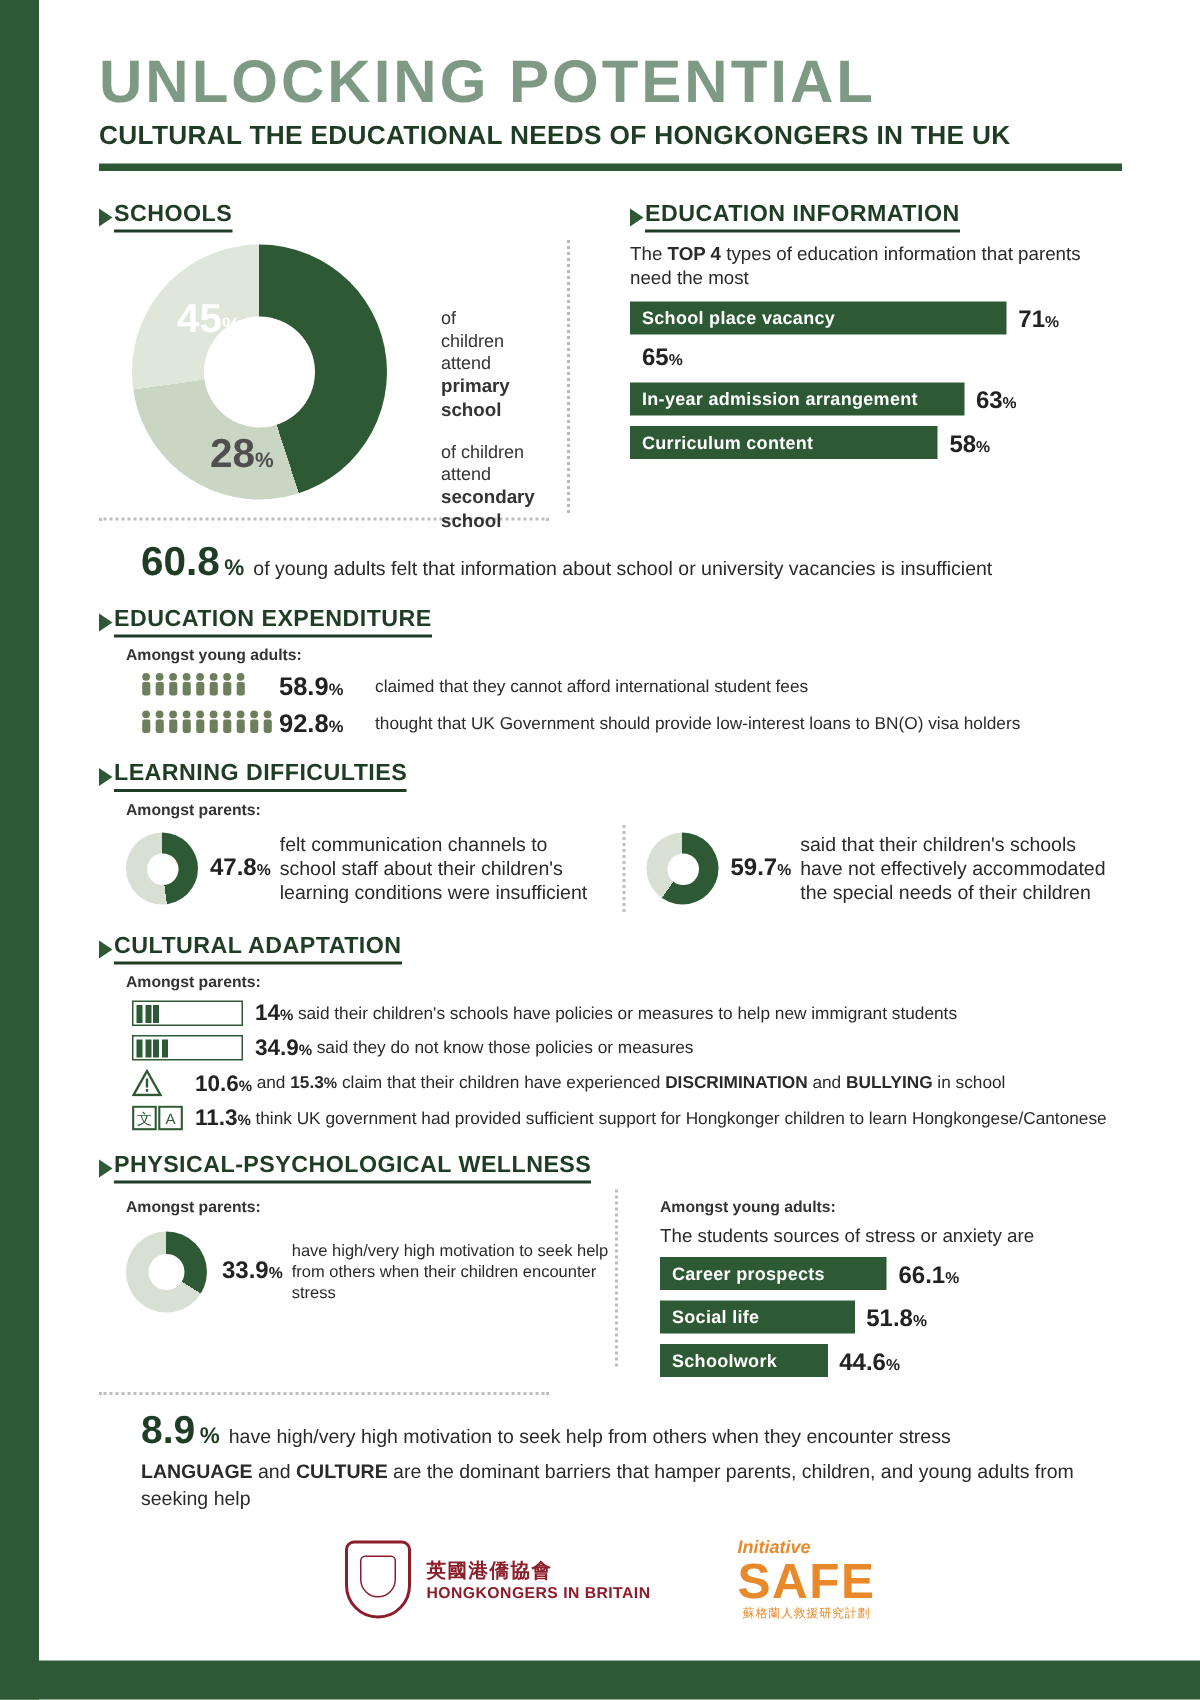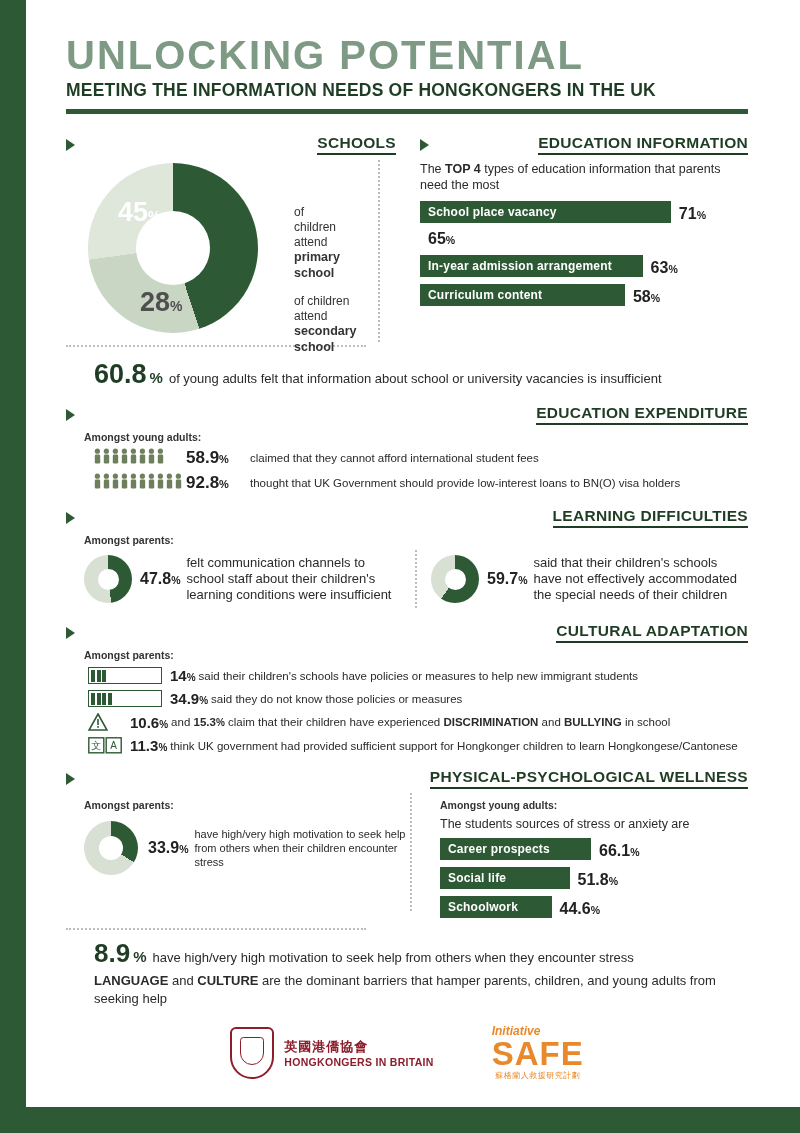--- a/index.html
+++ b/index.html
@@ -49,21 +49,20 @@
     margin-top: 8px;
     height: 5px;
     background: #2d5a34;
     width: 100%;
   }
 
   
   .sec-head {
     display:flex; align-items:center; gap:1px;
     margin-top: 14px;
-    justify-content: space-between;
   }
   .tri {
     width:0;height:0;
     border-left: 9px solid #2d5a34;
     border-top: 6px solid transparent;
     border-bottom: 6px solid transparent;
   }
   .sec-title {
     font-size: 15.5px; font-weight: bold; color:#1f3d24;
     border-bottom: 2px solid #1f3d24;
@@ -215,21 +214,21 @@
 </head>
 <body>
 
 <div class="page">
   <div class="left-bar"></div>
   <div class="bottom-bar"></div>
 
   <div class="content">
 
     <div class="title">UNLOCKING POTENTIAL</div>
-    <div class="subtitle">MEETING THE INFORMATION NEEDS OF HONGKONGERS IN THE UK</div>
+    <div class="subtitle">CULTURAL THE EDUCATIONAL NEEDS OF HONGKONGERS IN THE UK</div>
     <div class="header-rule"></div>
 
     <div class="top-row">
       <div class="col-left">
         <div class="sec-head">
           <span class="tri"></span>
           <span class="sec-title">SCHOOLS</span>
         </div>
 
         <div class="donut-wrap">

